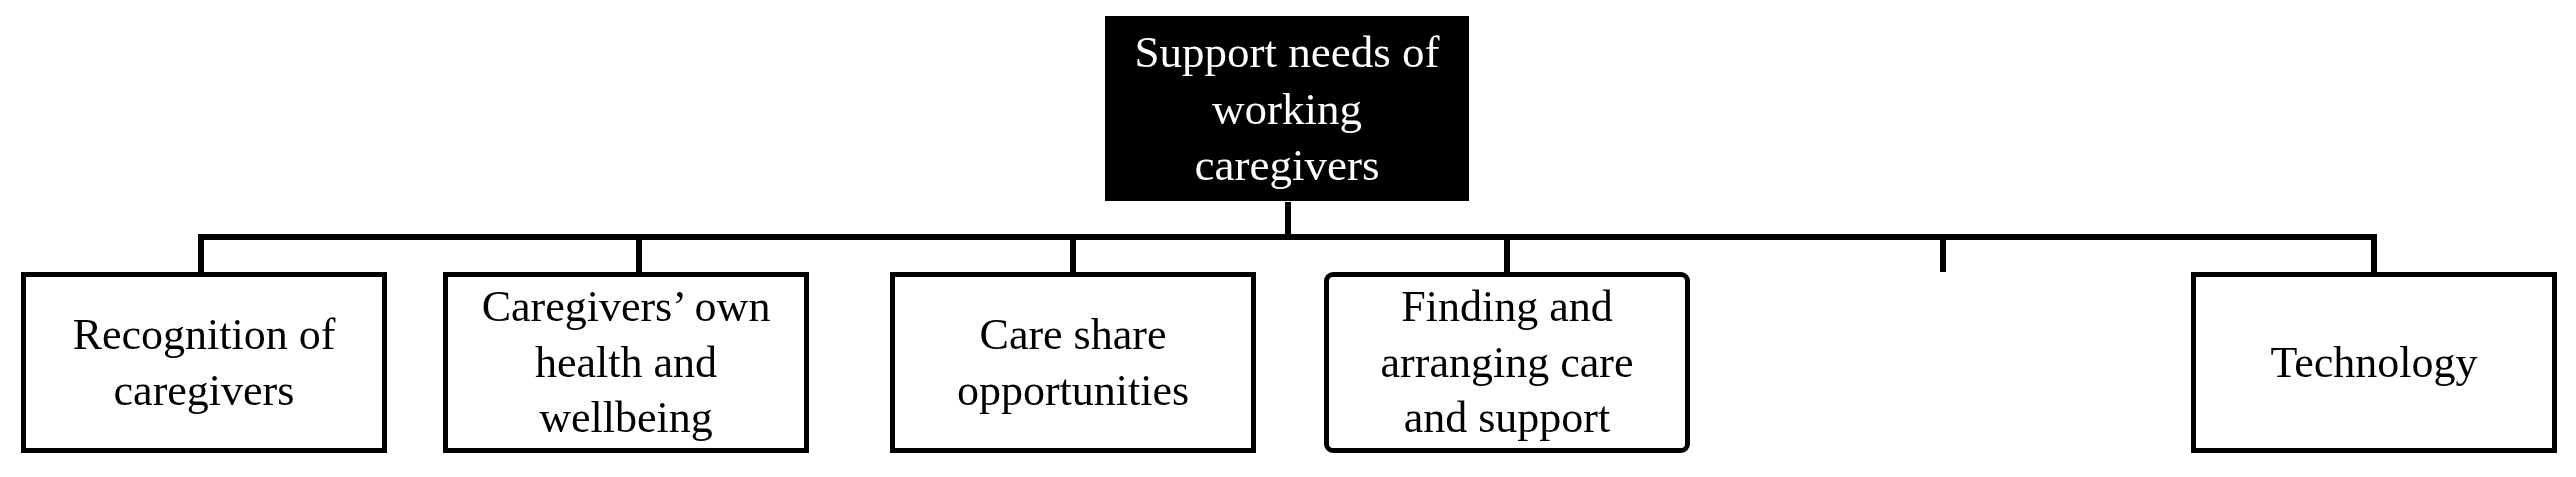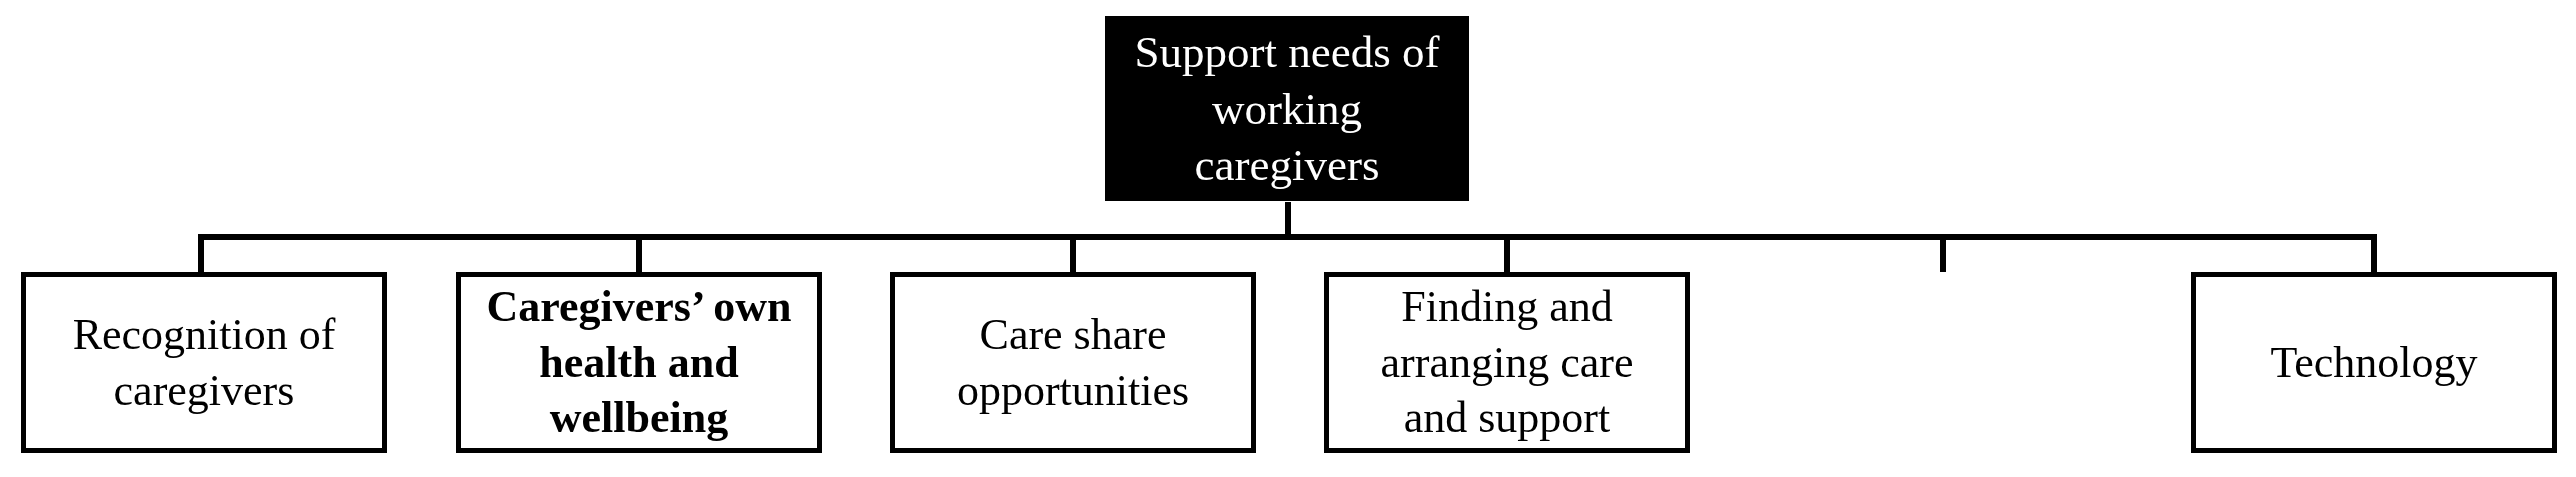--- a/index.html
+++ b/index.html
@@ -38,23 +38,23 @@
     height: 181px;
     width: 366px;
     background: var(--paper, #ffffff);
     border: 5.8px solid var(--ink, #000000);
     color: var(--ink, #000000);
     font-size: 44px;
     line-height: 1.26;
   }
 
   .child.c1 { left: 21px;   }
-  .child.c2 { left: 456px; font-weight: bold;  }
+  .child.c2 { left: 443px;  }
   .child.c3 { left: 890px; font-family: Liberation Serif, serif; }
-  .child.c4 { left: 1324px; }
+  .child.c4 { left: 1324px; border-radius: 9px; }
   .child.c5 { left: 1760px; }
   .child.c6 { left: 2191px; }
 
   .connector {
     position: absolute;
     background: var(--ink, #000000);
   }
 
   .stem { left: 1285px; top: 202px; width: 5.8px; height: 38px; }
   .bus  { left: 198px;  top: 234px; width: 2179px; height: 5.8px; }

